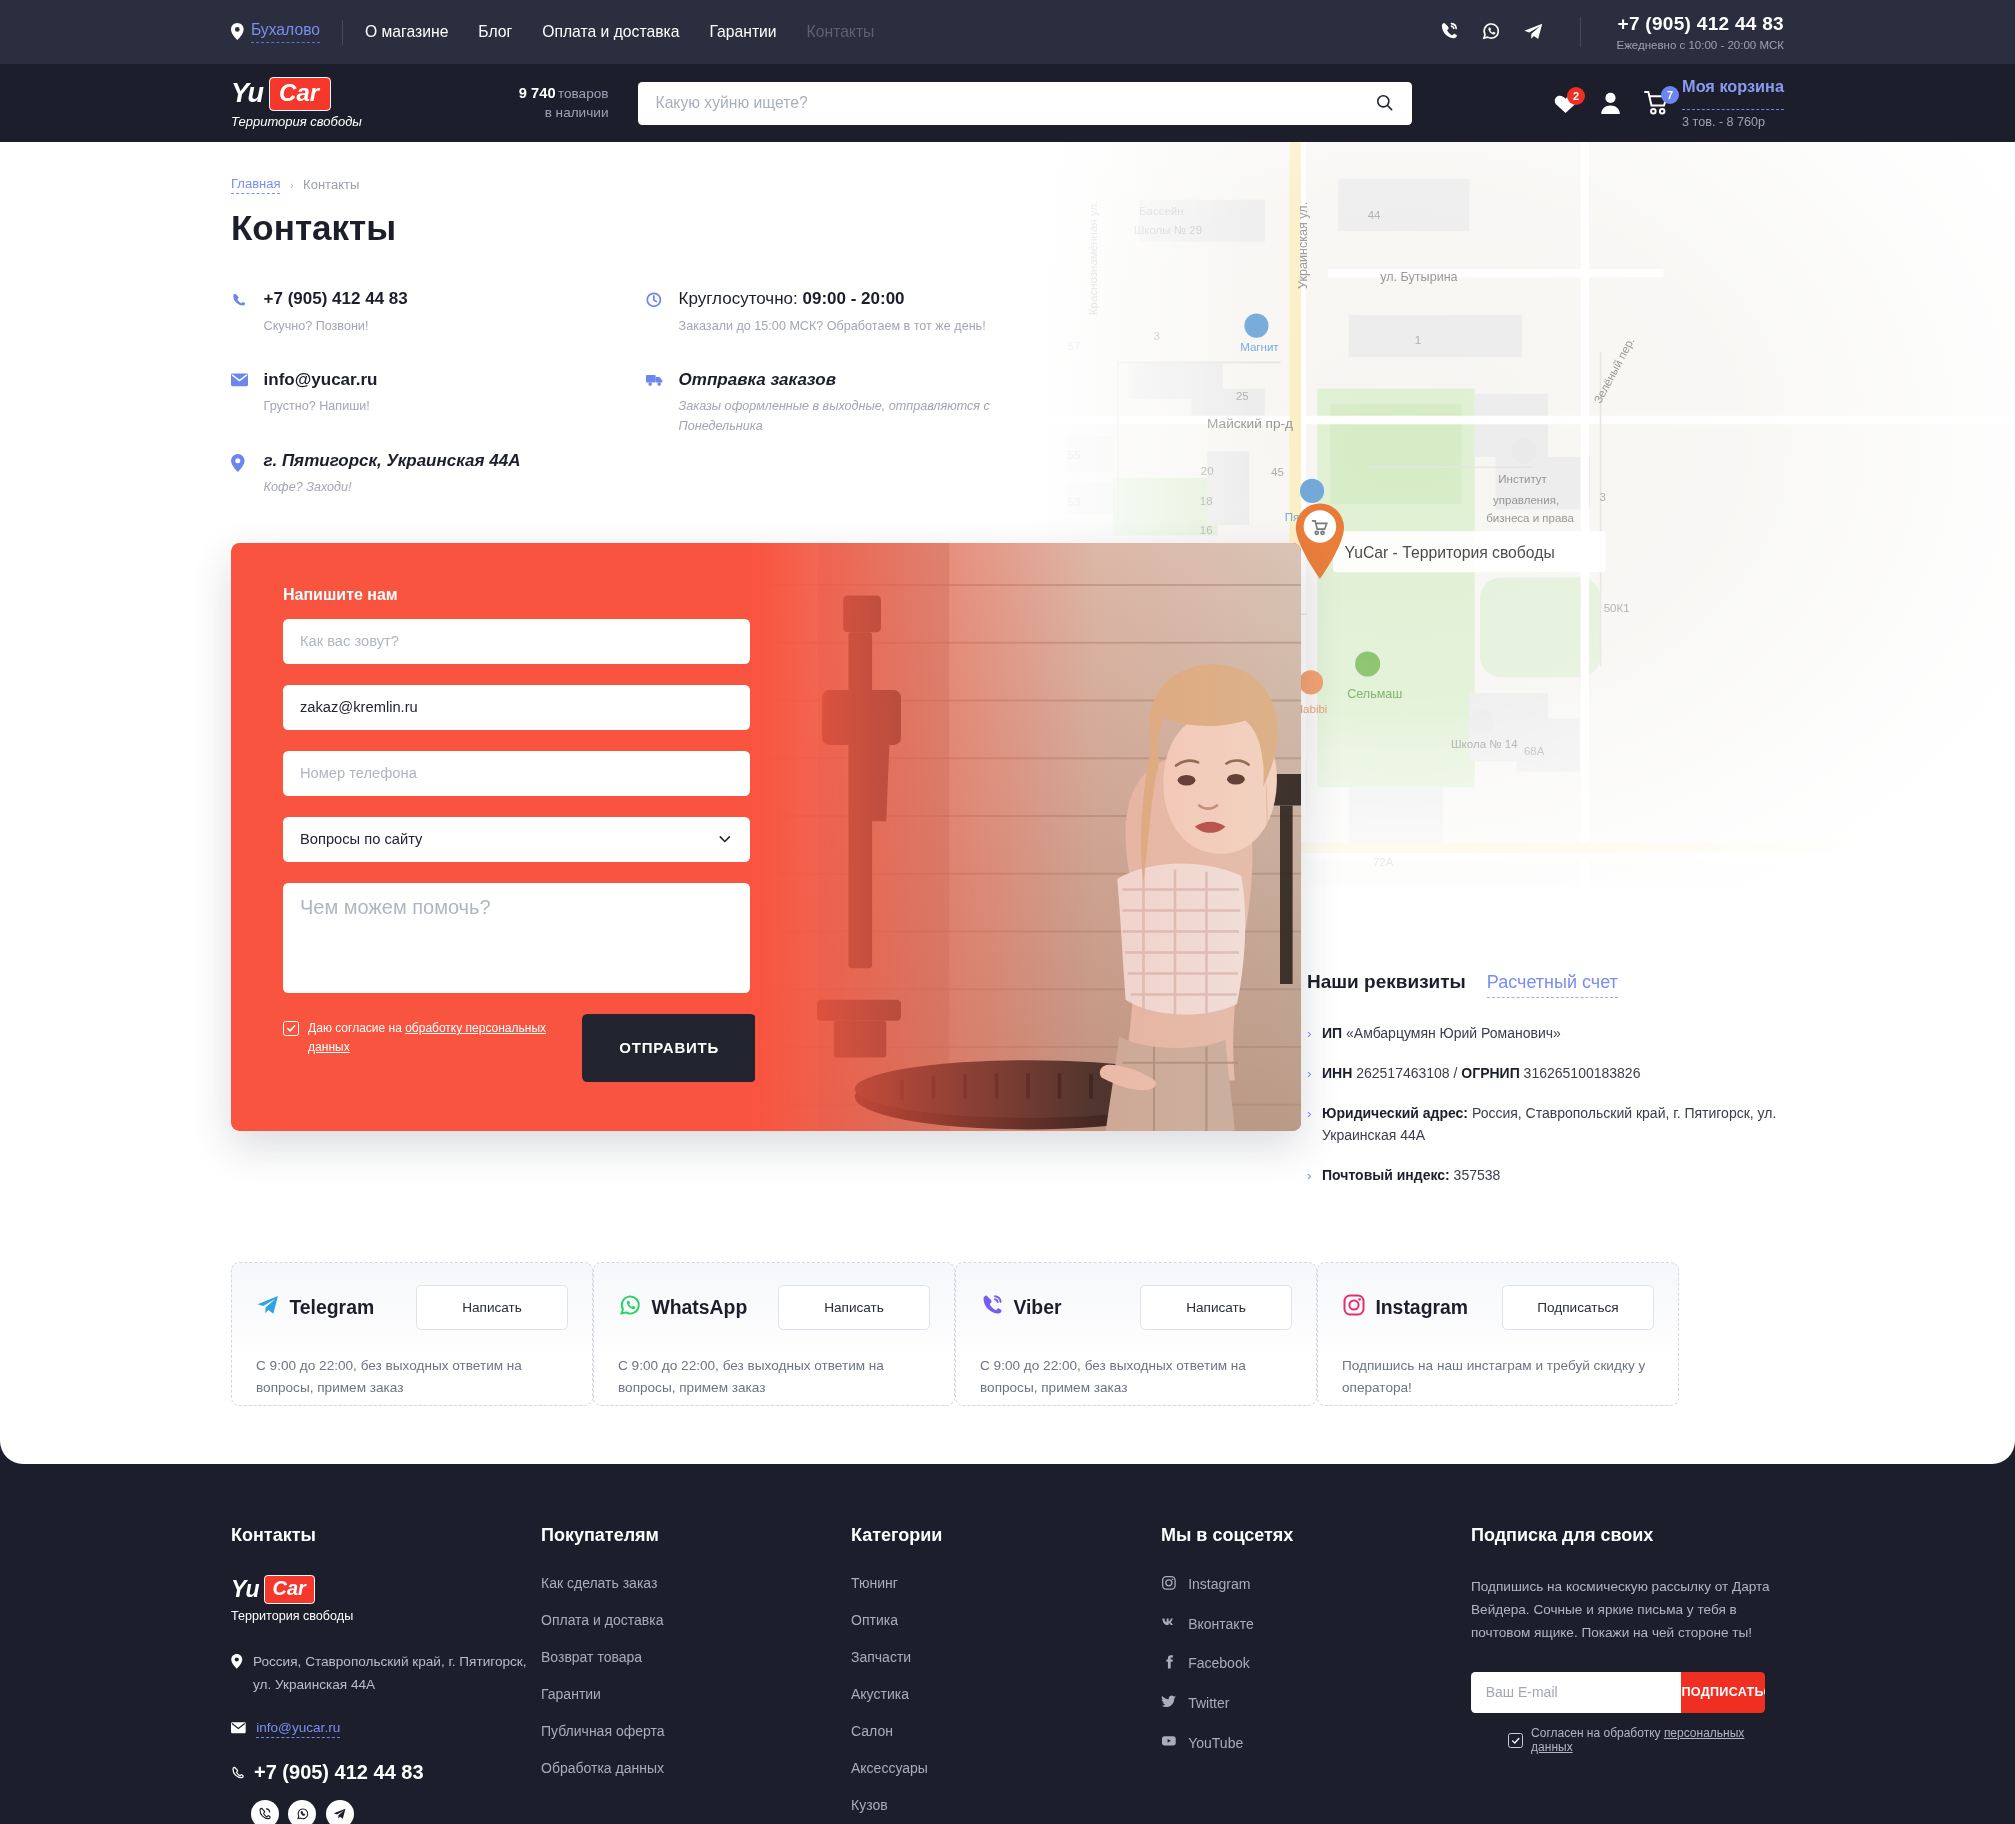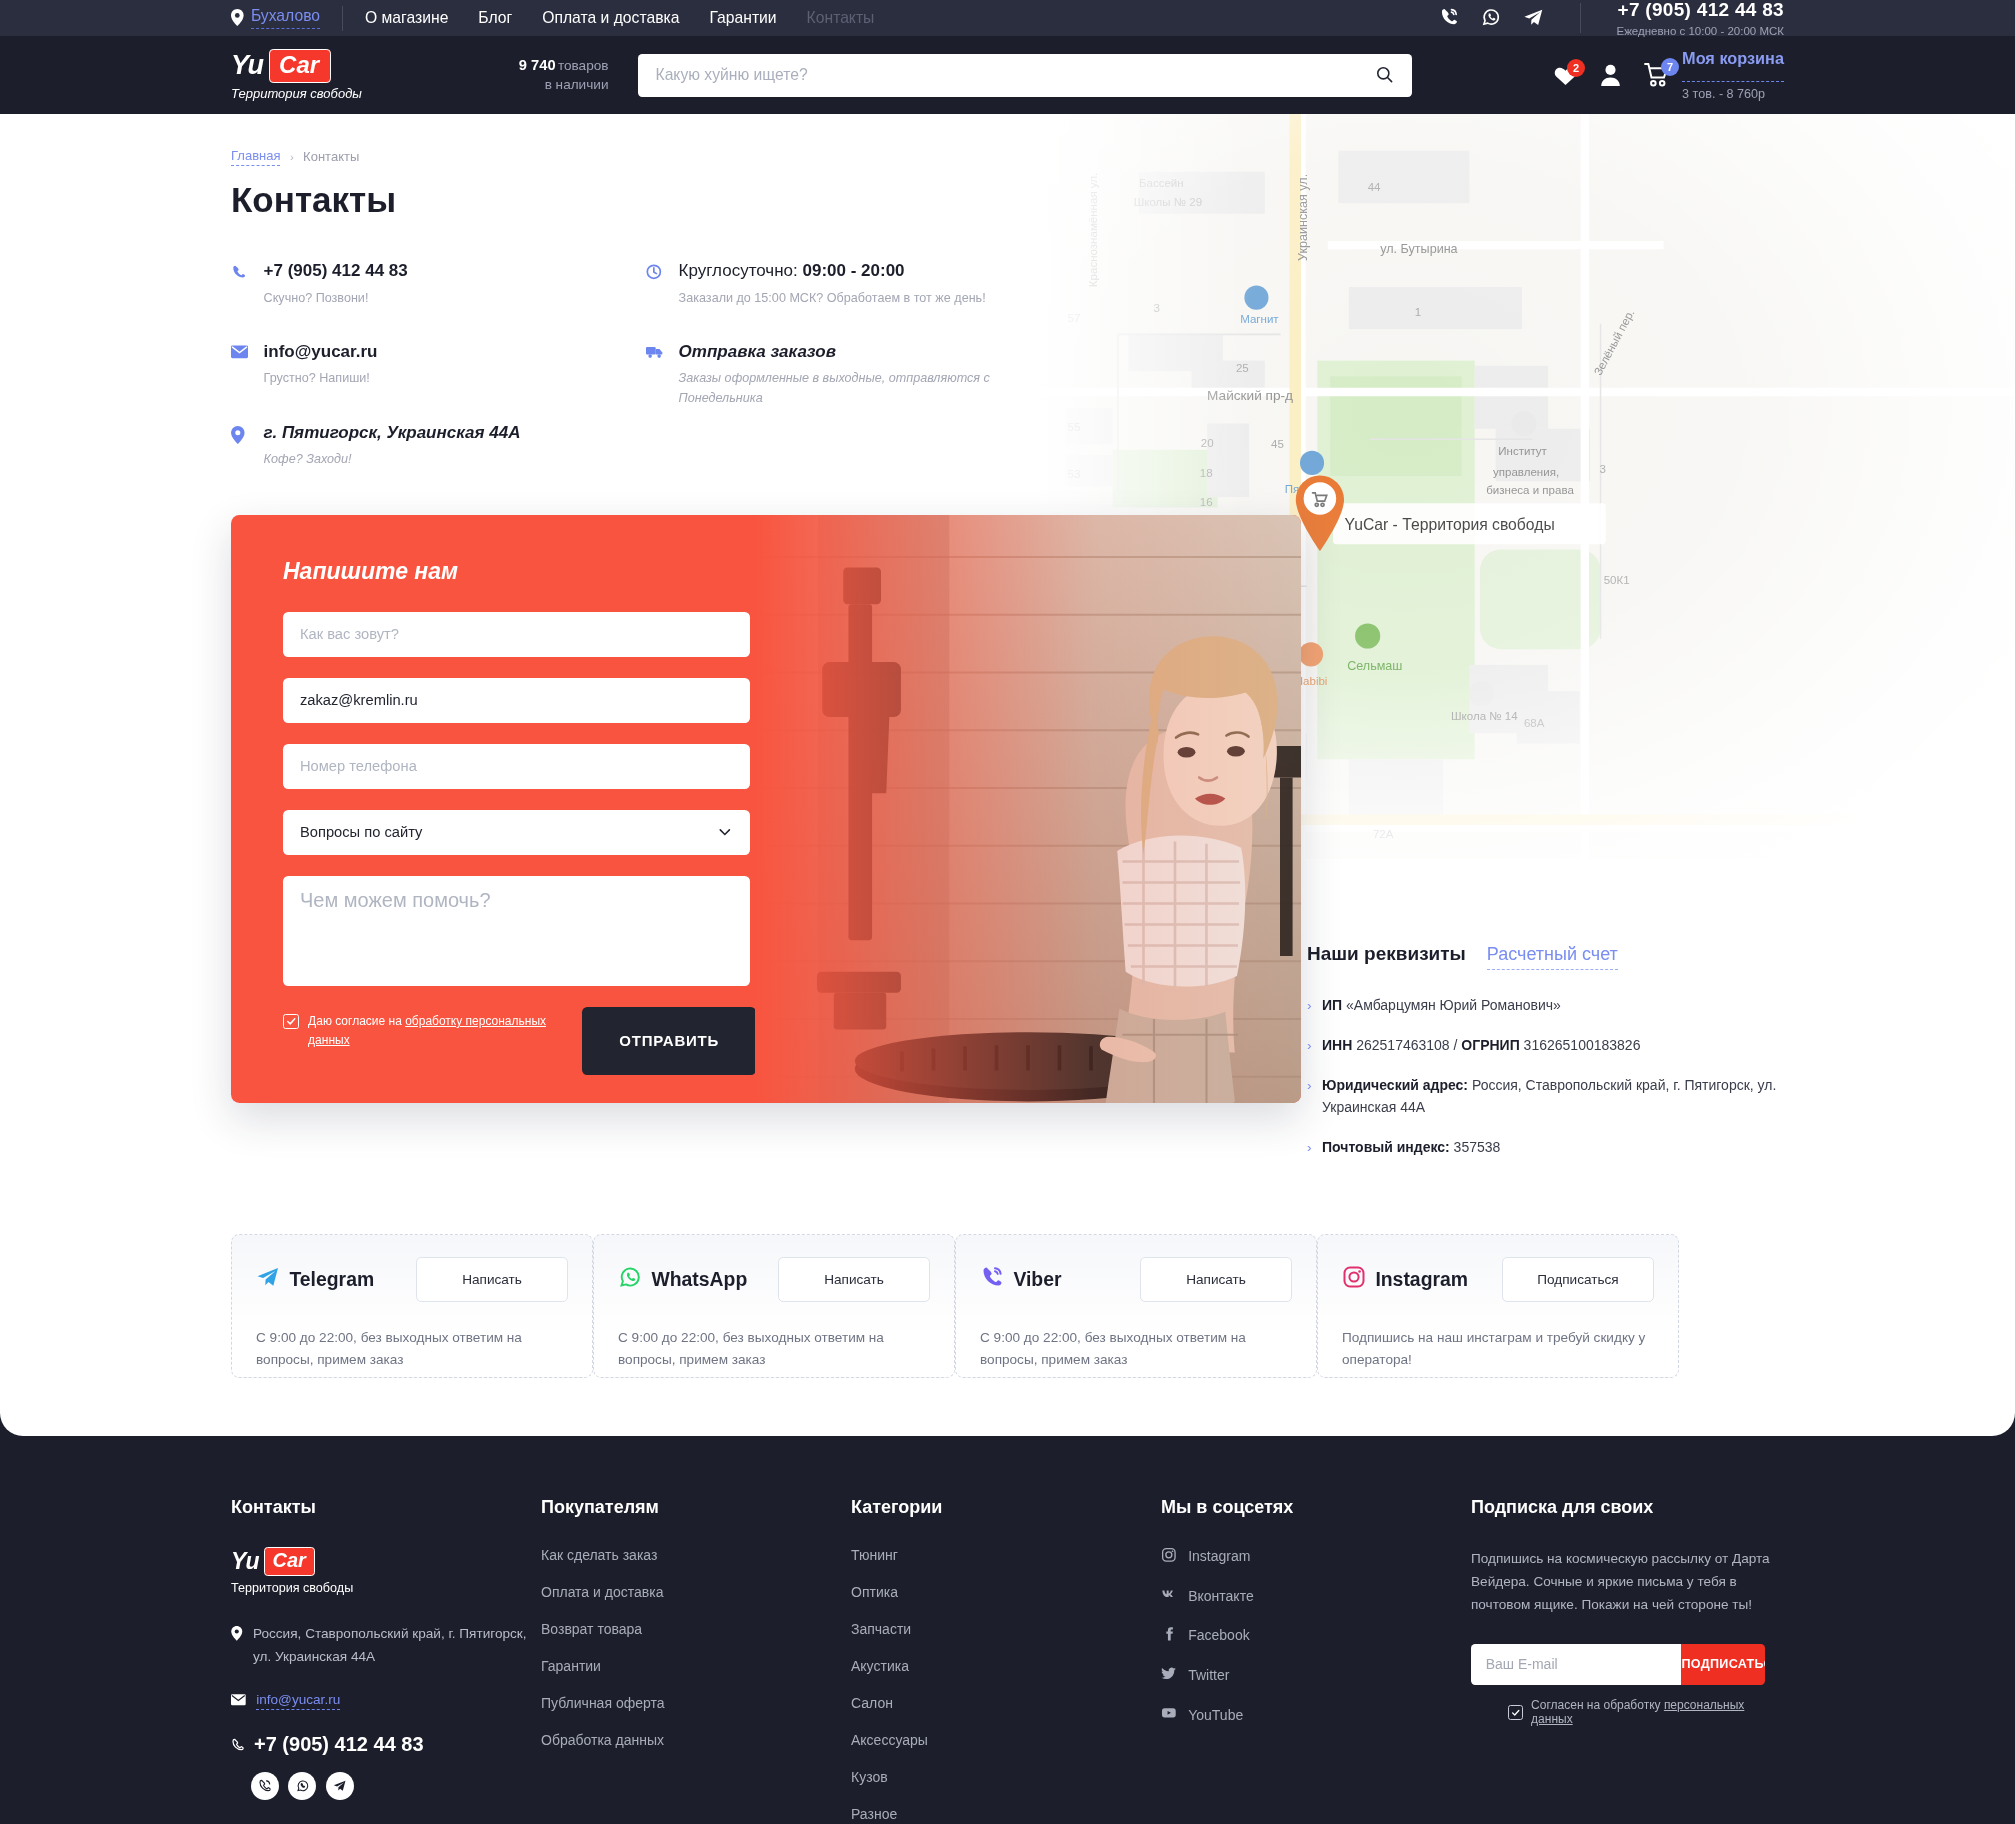--- a/index.html
+++ b/index.html
@@ -12,21 +12,21 @@
   .page {
     width: 2015px;
     min-height: 1824px;
     background: #1c1f2b;
     position: relative;
     overflow: hidden;
   }
 
   
   .topbar {
-    height: 36px;
+    height: 64px;
     background: #2b2e3e;
     display: flex;
     align-items: center;
     padding: 0 231px;
     position: relative;
     z-index: 30;
   }
   .topbar-left { display: flex; align-items: center; }
   .geo {
     display: flex; align-items: center; gap: 7.3px;
@@ -129,21 +129,21 @@
   .citem .small { font-size: 12.6px; color: #a3a6b3; margin-top: 7.3px; line-height: 1.55; max-width: 315px; }
 
   
   .formcard {
     margin-top: 45px; width: 1070px; height: 588px;
     background: #f9543f; border-radius: 8.4px; position: relative;
     box-shadow: 0 15.7px 42px rgba(30,35,60,.16);
     z-index: 5; display: flex; overflow: hidden;
   }
   .form-left { width: 525px; padding: 43px 0 0 52px; }
-  .form-h { color: #fff; font-size: 23px; font-weight: bold; margin-bottom: 27px; font-style: italic; }
+  .form-h { color: #fff; font-size: 16px; font-weight: bold; margin-bottom: 15px; }
   .fld {
     width: 467px; height: 45px; background: #fff; border-radius: 5.2px;
     display: flex; align-items: center; padding: 0 17px; margin-bottom: 21px;
   }
   .fld input, .fld select {
     flex: 1; border: none; outline: none; background: transparent;
     font-size: 14.7px; font-family: "Liberation Sans", sans-serif; color: #22242f;
     appearance: none;
   }
   .fld input::placeholder { color: #b0b5c2; }

